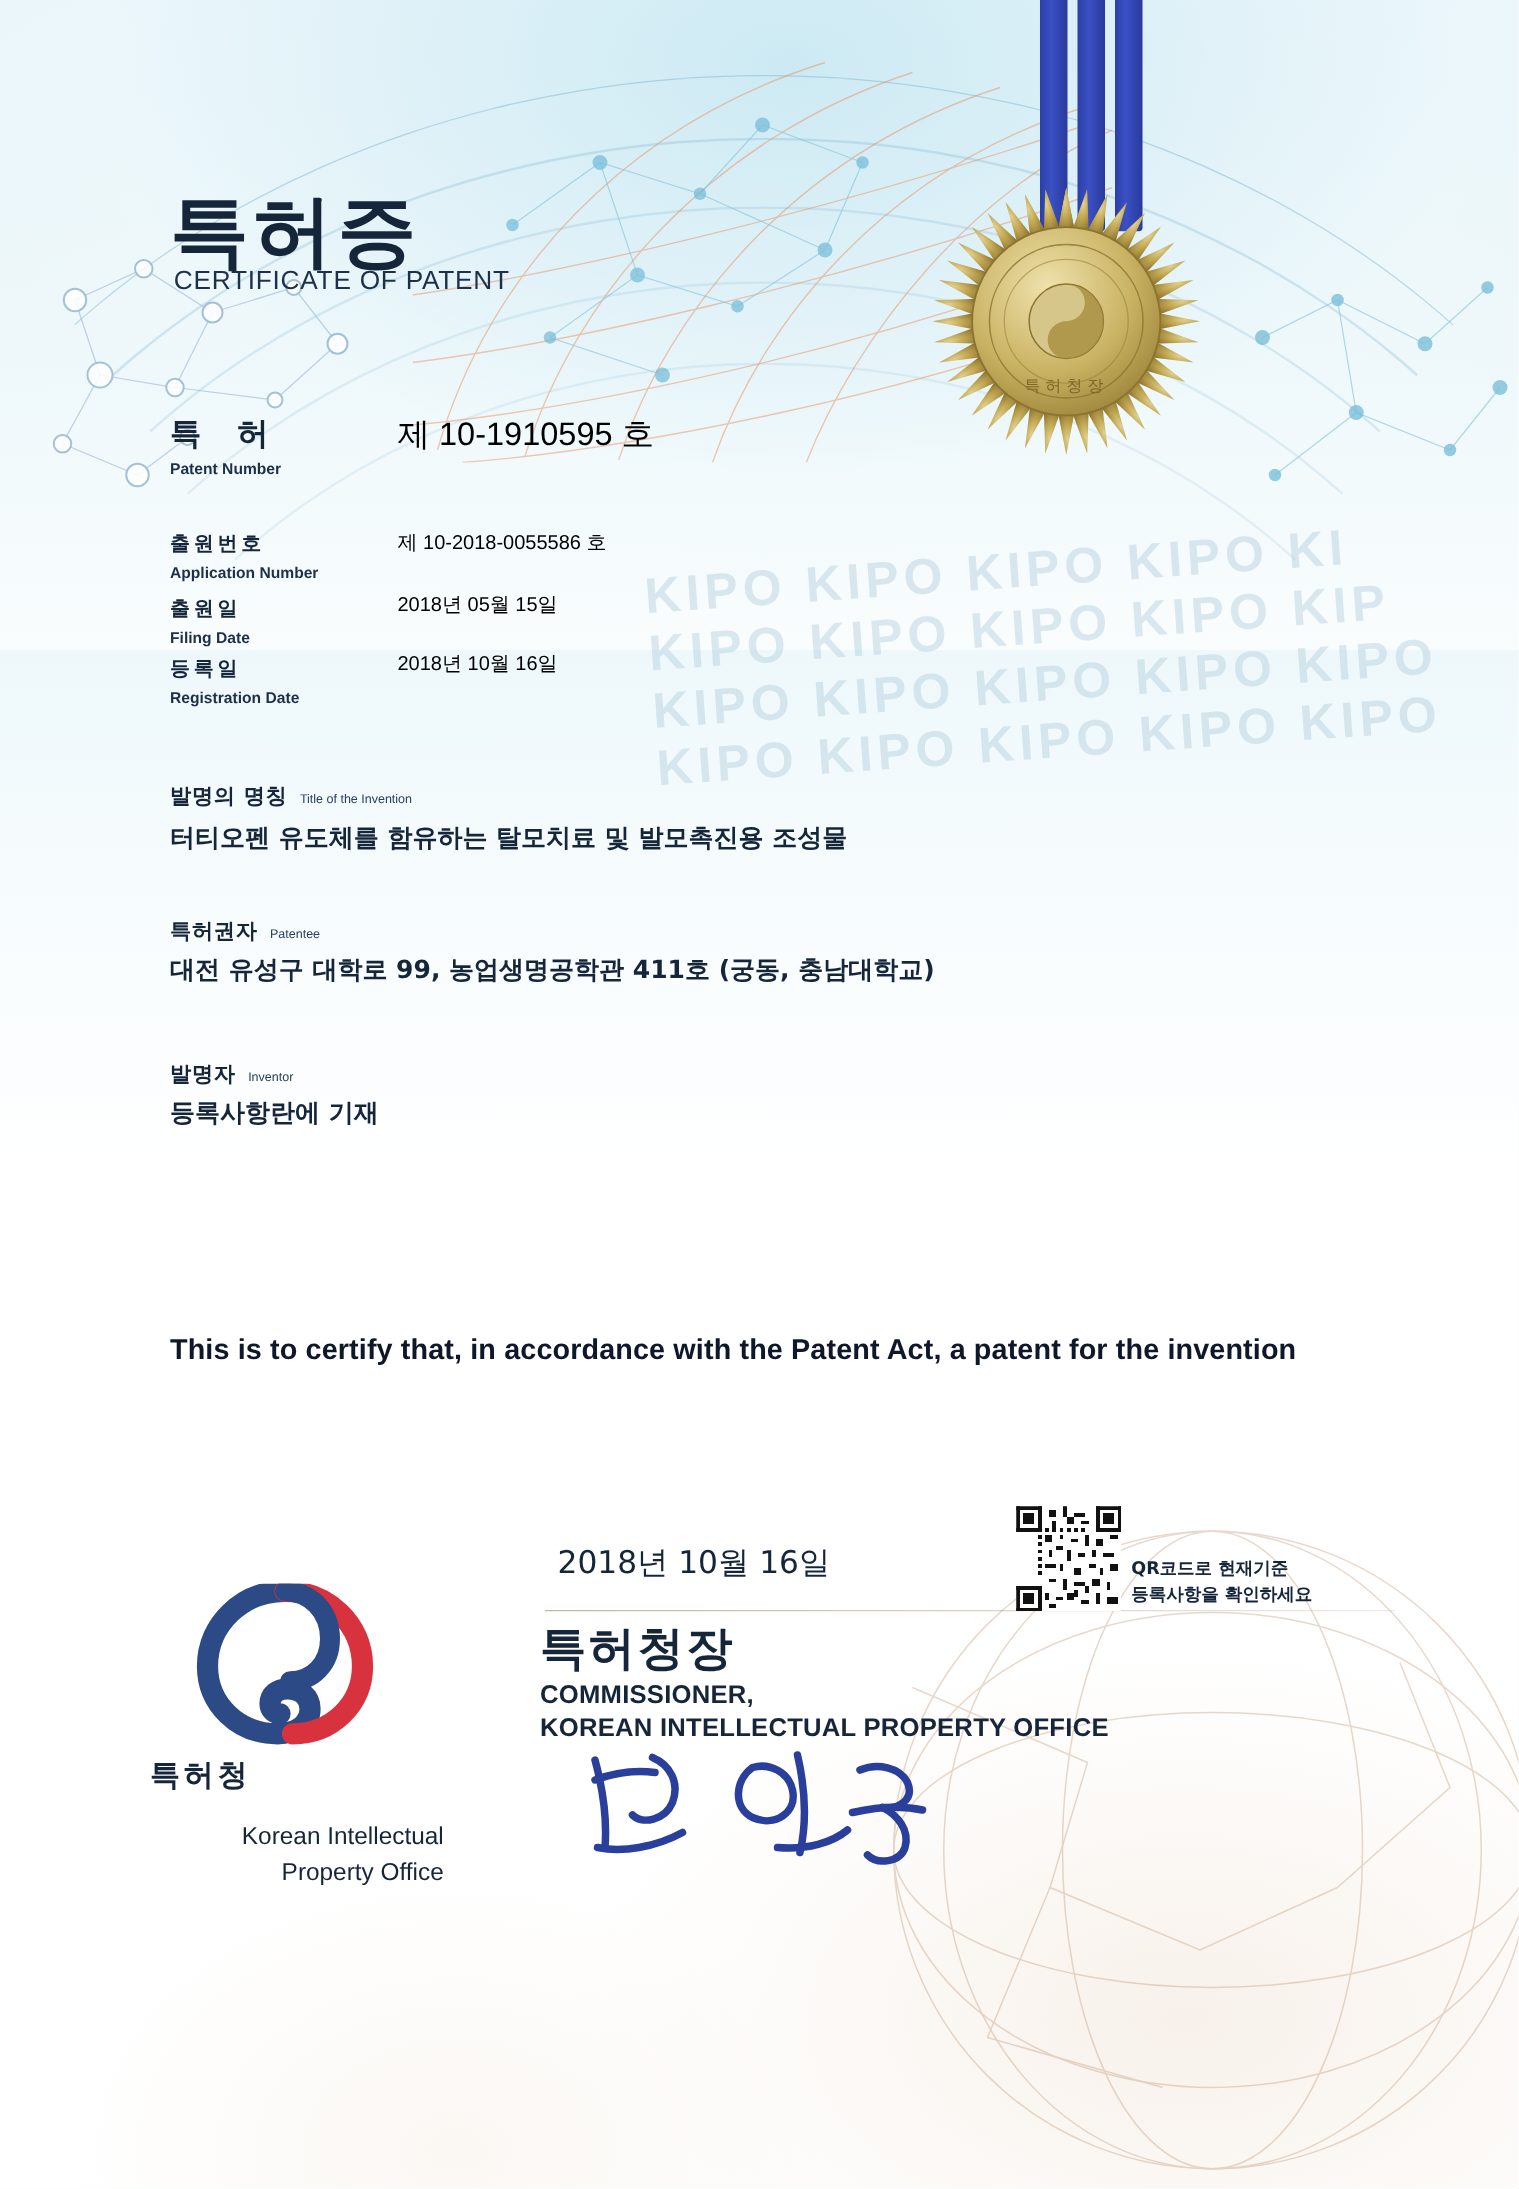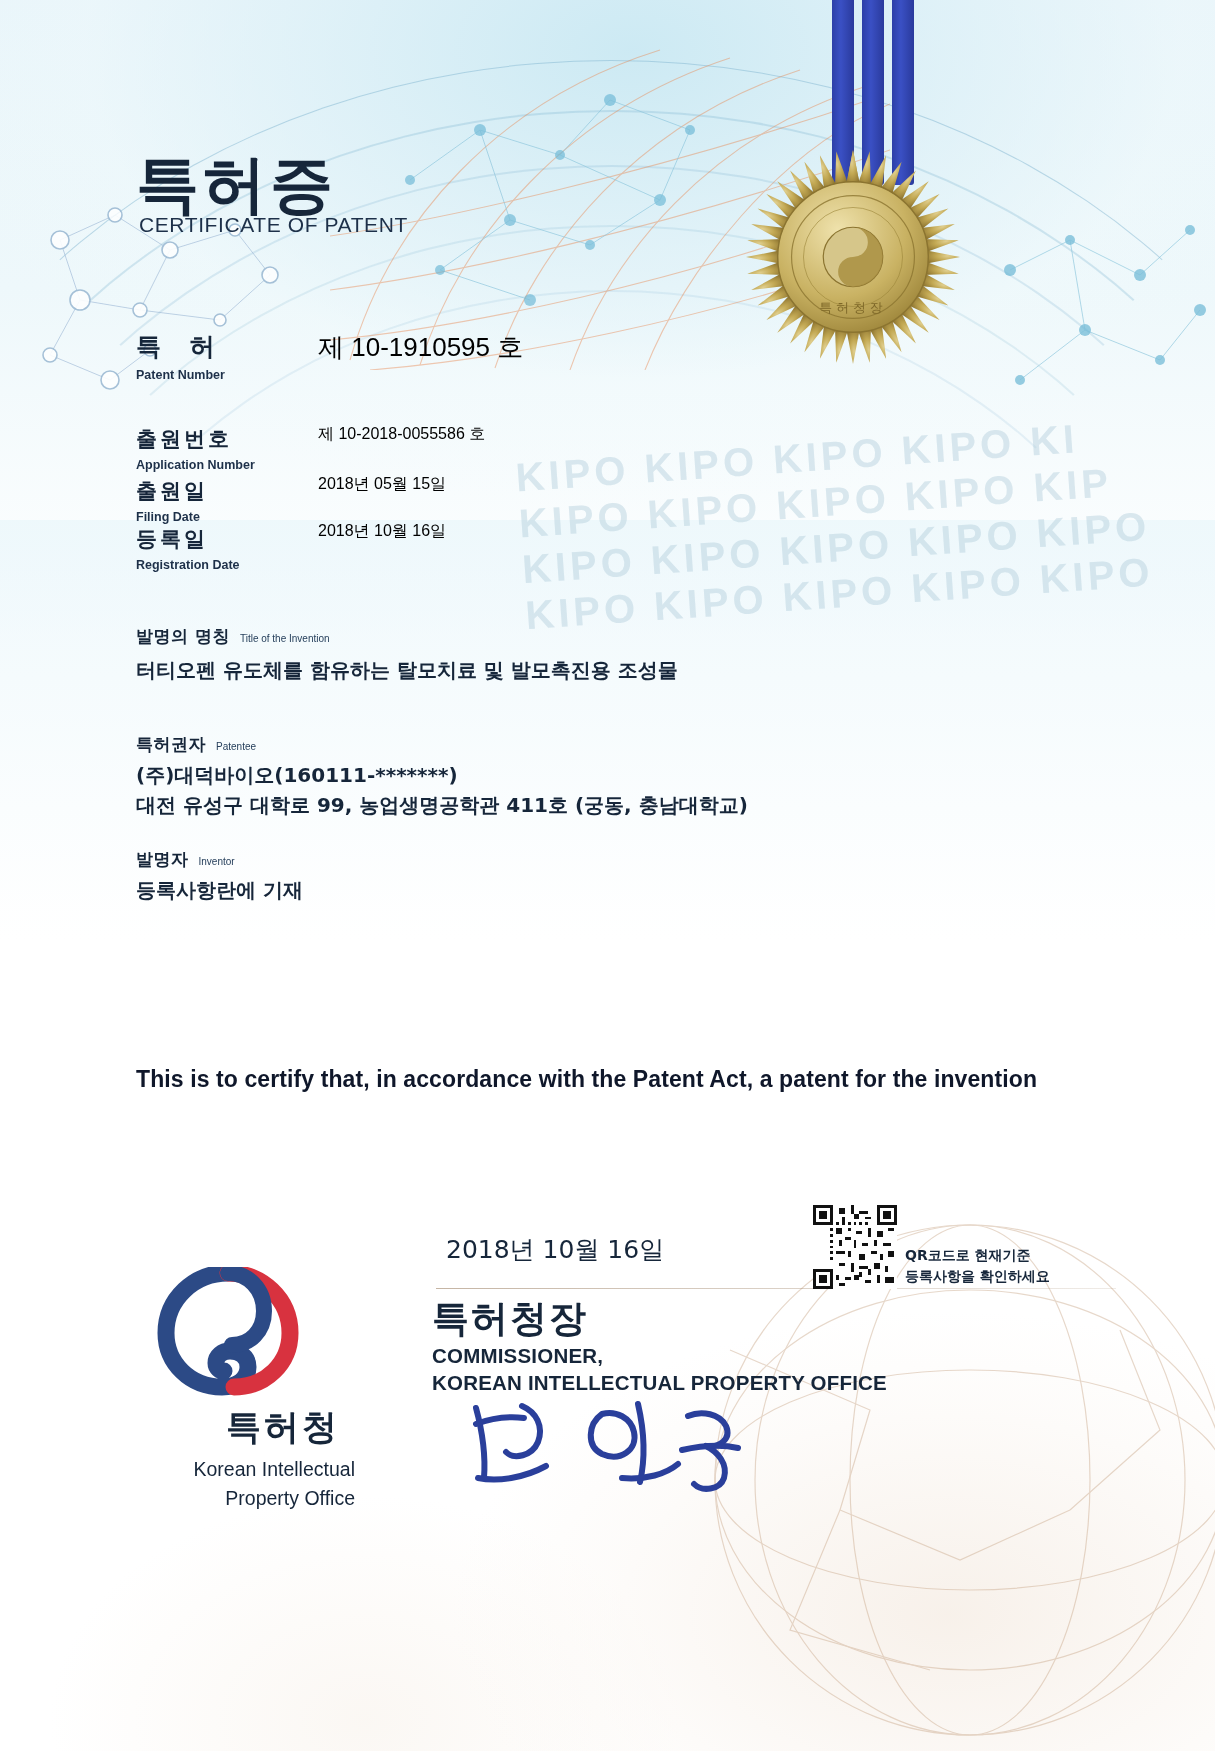--- a/index.html
+++ b/index.html
@@ -125,21 +125,21 @@
   .title-en {
     position: absolute;
     left: 139px; top: 213px;
     font-size: 21px;
     letter-spacing: 0.6px;
     color: #1d3049;
   }
 
   .field { position: absolute; }
   .field .lab-ko {
-    font-size: 21px;
+    font-size: 16px;
     font-weight: bold;
     color: #16263a;
     letter-spacing: 3px;
     font-family: "DejaVu Sans", "Liberation Sans", sans-serif;
   }
   .field .lab-en {
     font-size: 12.5px;
     font-weight: bold;
     color: #1d3049;
     margin-top: 5px;
@@ -270,22 +270,22 @@
   
   .kipo-logo {
     position: absolute;
     left: 152px; top: 1267px;
     width: 152px; height: 132px;
   }
   .kipo-ko {
     position: absolute;
     left: 120px; top: 1404px;
     width: 220px;
-    text-align: right;
-    font-size: 35px;
+    text-align: left;
+    font-size: 24px;
     font-weight: bold;
     color: #16263a;
     letter-spacing: 3px;
     font-family: "DejaVu Sans", "Liberation Sans", sans-serif;
   }
   .kipo-en {
     position: absolute;
     left: 105px; top: 1455px;
     width: 250px;
     text-align: right;
@@ -516,21 +516,20 @@
 
     <div class="sec-head h-title">
       <span class="ko">발명의 명칭</span><span class="en">Title of the Invention</span>
     </div>
     <div class="sec-body b-title">터티오펜 유도체를 함유하는 탈모치료 및 발모촉진용 조성물</div>
 
     <div class="sec-head h-patentee">
       <span class="ko">특허권자</span><span class="en">Patentee</span>
     </div>
     <div class="sec-body b-patentee">
-      <div>(주)대덕바이오(160111-*******)</div>
       <div>대전 유성구 대학로 99, 농업생명공학관 411호 (궁동, 충남대학교)</div>
     </div>
 
     <div class="sec-head h-inventor">
       <span class="ko">발명자</span><span class="en">Inventor</span>
     </div>
     <div class="sec-body b-inventor">등록사항란에 기재</div>
 
     <div class="certify-en">
       <div>This is to certify that, in accordance with the Patent Act, a patent for the invention</div>

